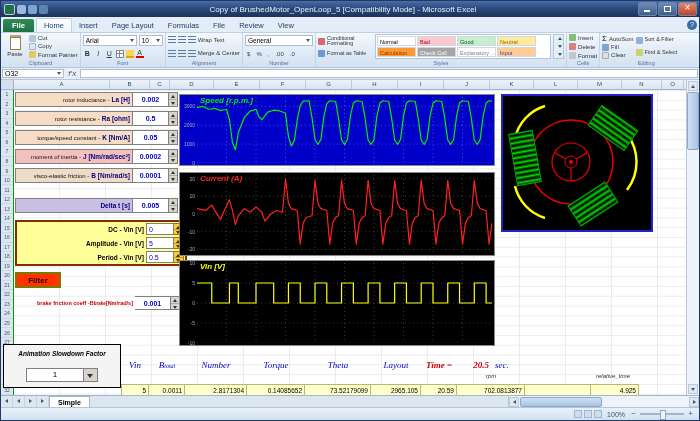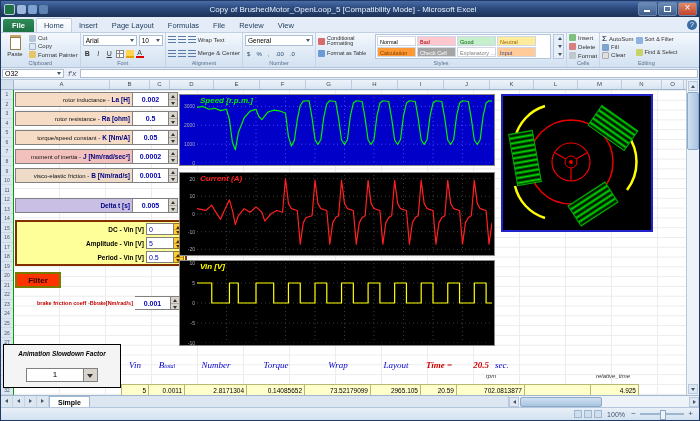--- a/index.html
+++ b/index.html
@@ -605,21 +605,21 @@
         </div>
 
         <div id="sumlabels">
           <span class="sc sc1">Vin</span>
           <span class="sc sc2">
               <span>B</span>
               <sub>total</sub>
             </span>
           <span class="sc sc3">Number</span>
           <span class="sc sc4">Torque</span>
-          <span class="sc sc5">Wrap</span>
+          <span class="sc sc5">Theta</span>
           <span class="sc sc6">Layout</span>
           <span class="sc sc7 redtxt">Time =</span>
           <span class="sc sc8">
               <span class="redtxt">20.5</span>
               <span>sec.</span>
             </span>
         </div>
         <span class="sublbl" id="sub-rpm">rpm</span>
         <span class="sublbl" id="sub-rel">relative_time</span>
 

